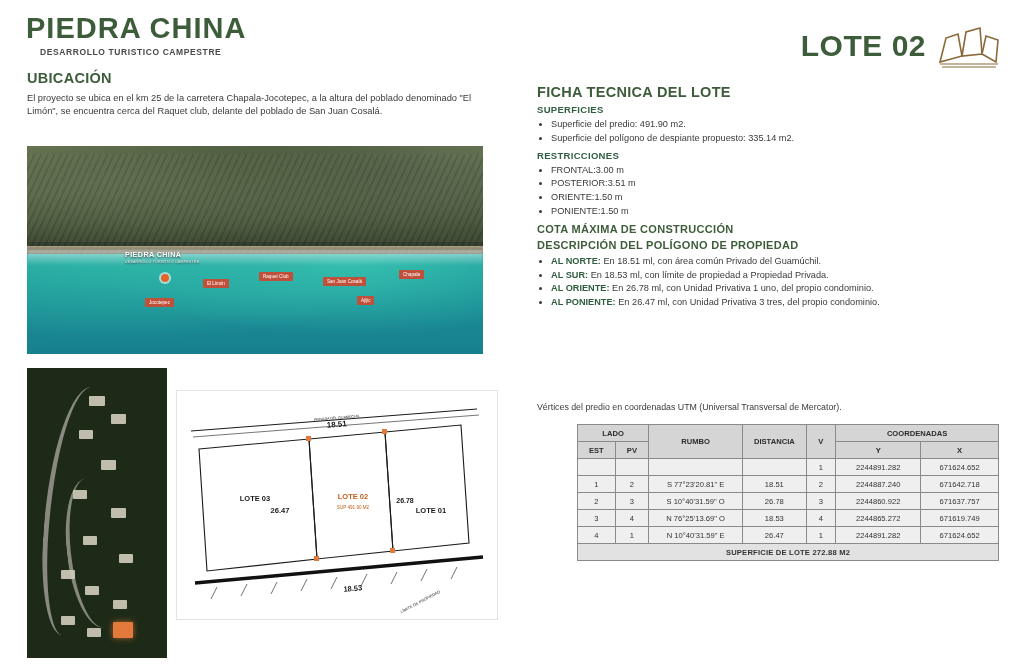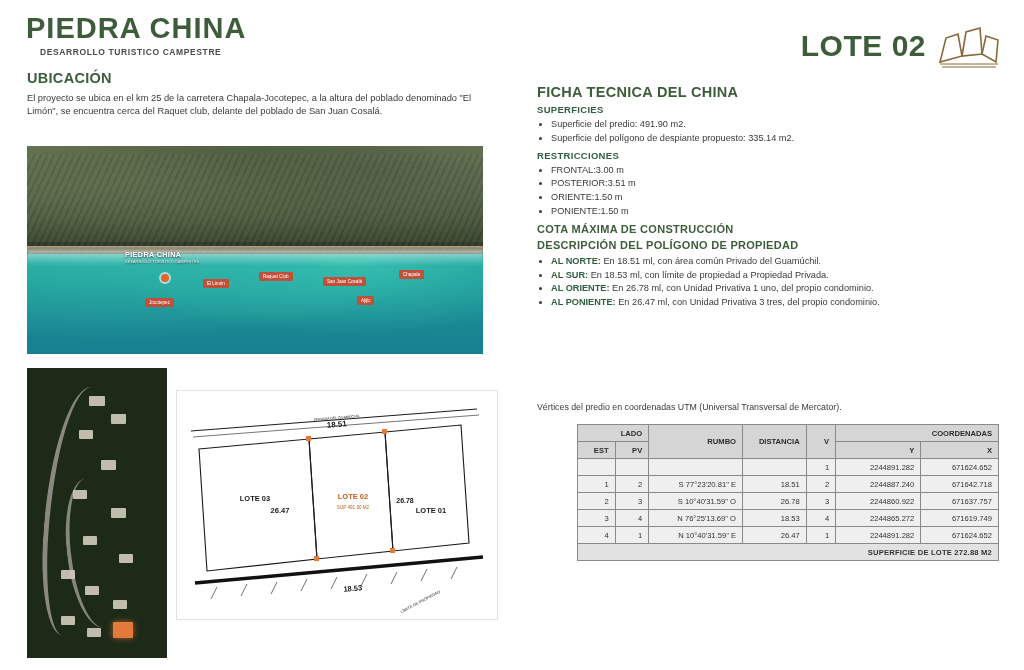--- a/index.html
+++ b/index.html
@@ -286,21 +286,21 @@
   }
   table.coords {
     border-collapse: collapse;
     margin-top: 12px;
     margin-left: 40px;
     font-size: 7.6px;
     color: #333333;
   }
   table.coords th, table.coords td {
     border: 1px solid #8a8a8a;
-    text-align: right;
+    text-align: center;
     padding: 2px 6px;
     height: 12px;
     background: #efefef;
   }
   table.coords th {
     background: #d5d5d5;
     font-weight: bold;
     color: #2c2c2c;
   }
   table.coords tr.total td {
@@ -426,21 +426,21 @@
         <text x="244" y="212" font-size="4" text-anchor="middle" transform="rotate(-28 244 212)">LÍMITE DE PROPIEDAD</text>
         <text x="78" y="110" font-size="7.5" font-weight="bold" text-anchor="middle">LOTE 03</text>
         <text x="176" y="108" font-size="7.5" font-weight="bold" text-anchor="middle" fill="#c4601f">LOTE 02</text>
         <text x="176" y="118" font-size="4.6" text-anchor="middle" fill="#c4601f">SUP 491.90 M2</text>
         <text x="254" y="122" font-size="7.5" font-weight="bold" text-anchor="middle">LOTE 01</text>
       </g>
     </svg>
   </div>
 
   <div class="ficha">
-    <div class="h-green">FICHA TECNICA DEL CHINA</div>
+    <div class="h-green">FICHA TECNICA DEL LOTE</div>
 
     <div class="h-sub">SUPERFICIES</div>
     <ul class="ul-tight">
       <li>Superficie del predio: 491.90 m2.</li>
       <li>Superficie del polígono de despiante propuesto: 335.14 m2.</li>
     </ul>
 
     <div class="blk">
       <div class="h-sub">RESTRICCIONES</div>
       <ul class="ul-tight">

